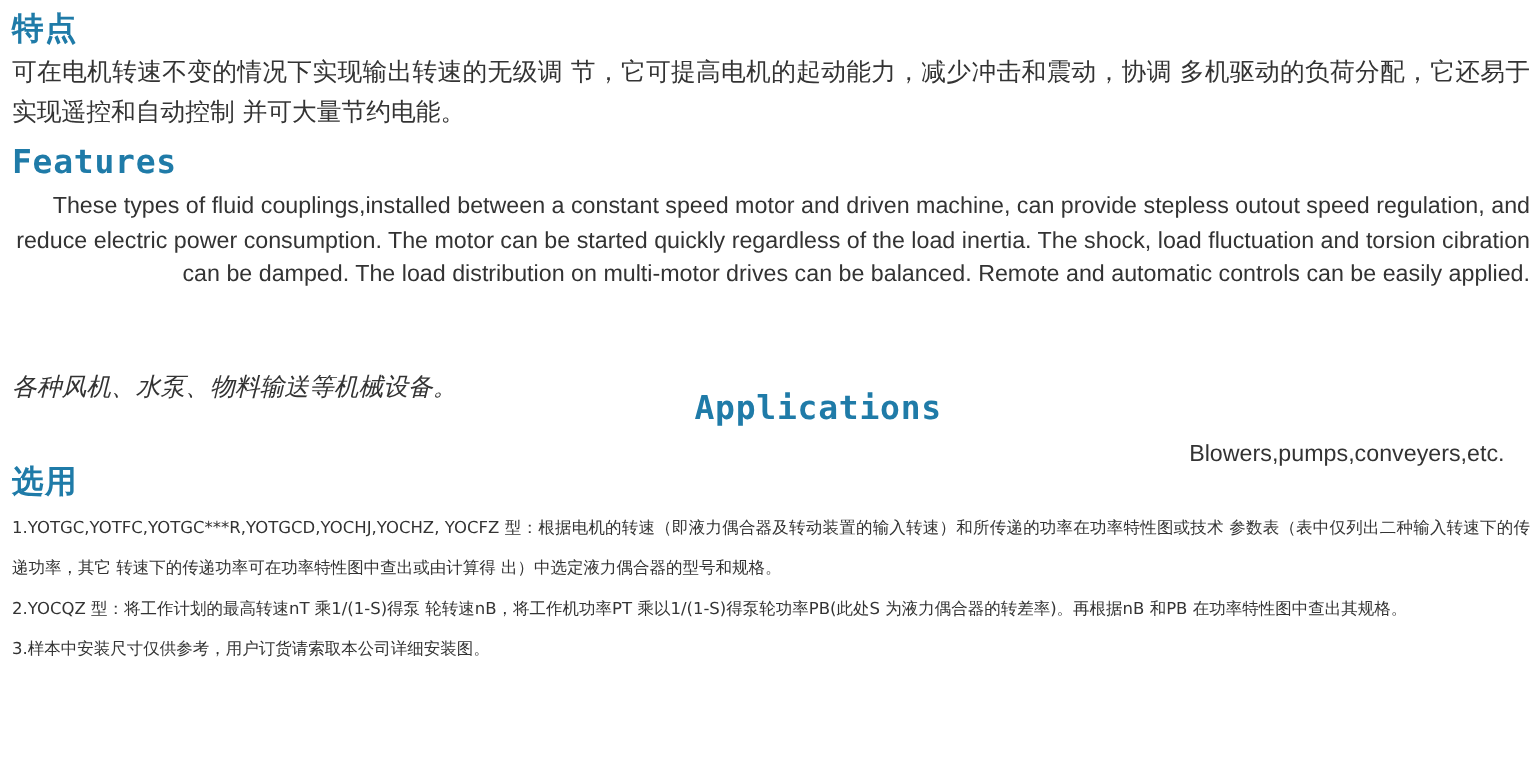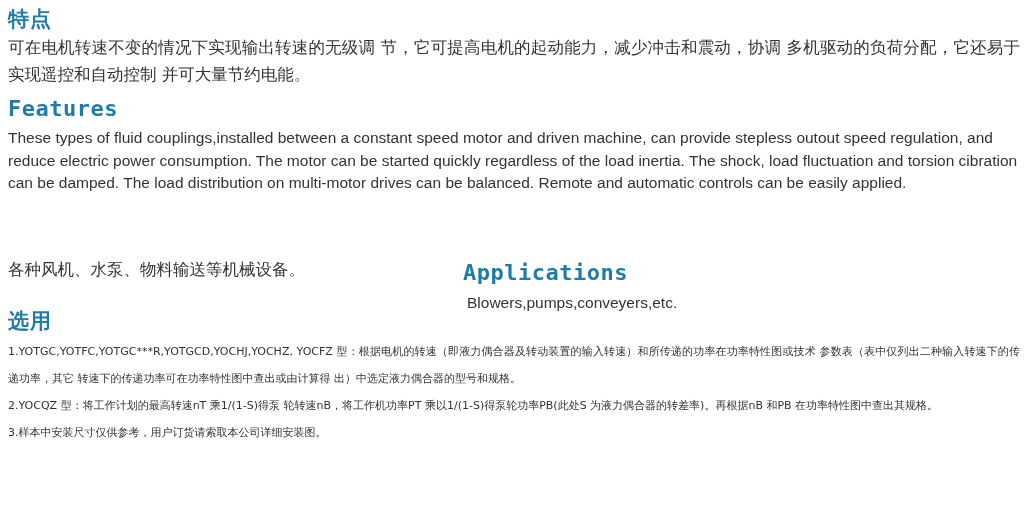--- a/index.html
+++ b/index.html
@@ -49,21 +49,21 @@
     line-height: 27px;
     color: #333333;
     text-align: justify;
   }
   p.body-en {
     margin: 0;
     font-family: "Liberation Sans", sans-serif;
     font-size: 15.5px;
     line-height: 22.5px;
     color: #333333;
-    text-align: left;
+    text-align: right;
   }
   .block-features {
     position: absolute;
     left: 4px;
     top: 96px;
     width: 1012px;
   }
   .block-tedian {
     position: absolute;
     left: 4px;
@@ -86,21 +86,22 @@
     position: relative;
     height: 70px;
   }
   .app-cn-col {
     position: absolute;
     left: 0;
     top: 0;
     width: 440px;
   }
   .app-cn-col p.body-cn {
-    margin-top: 18px;
+    margin-top: 6px;
+    font-style: italic;
   }
   .app-en-col {
     position: absolute;
     left: 455px;
     top: 22px;
     width: 540px;
   }
   .app-en-col p.body-en {
     margin-top: 6px;
     margin-left: 4px;

